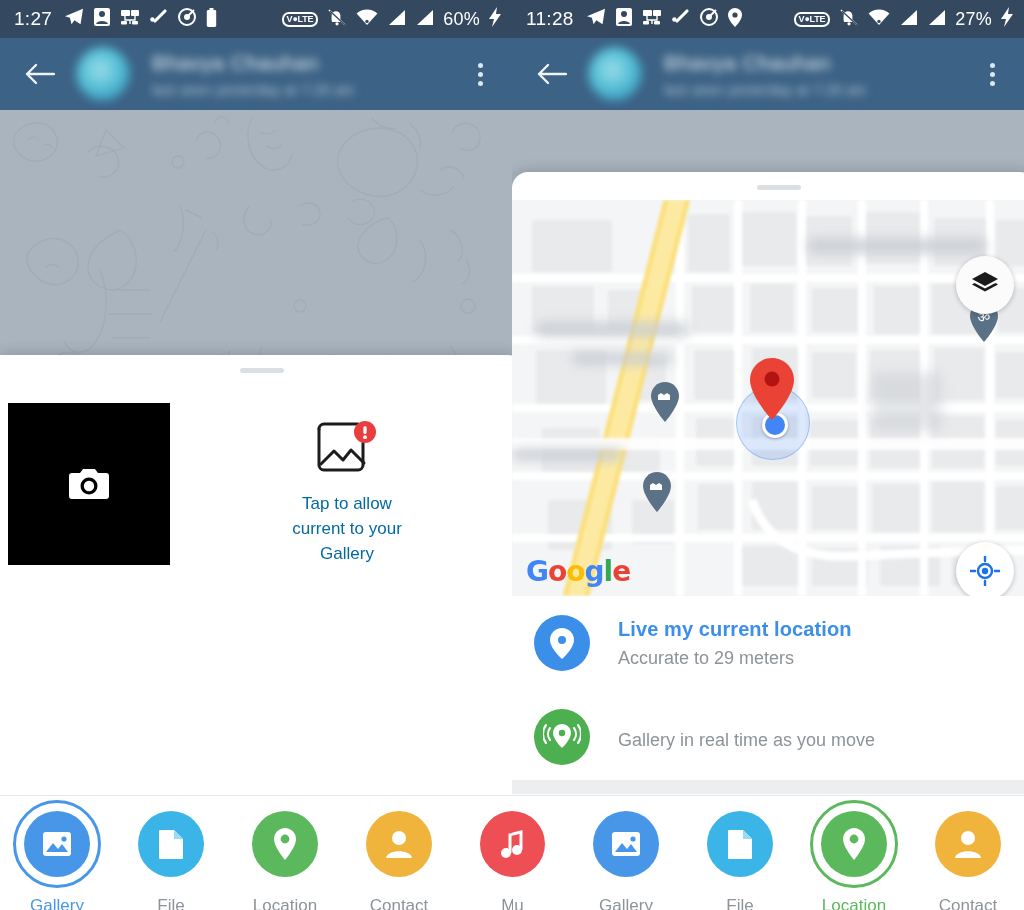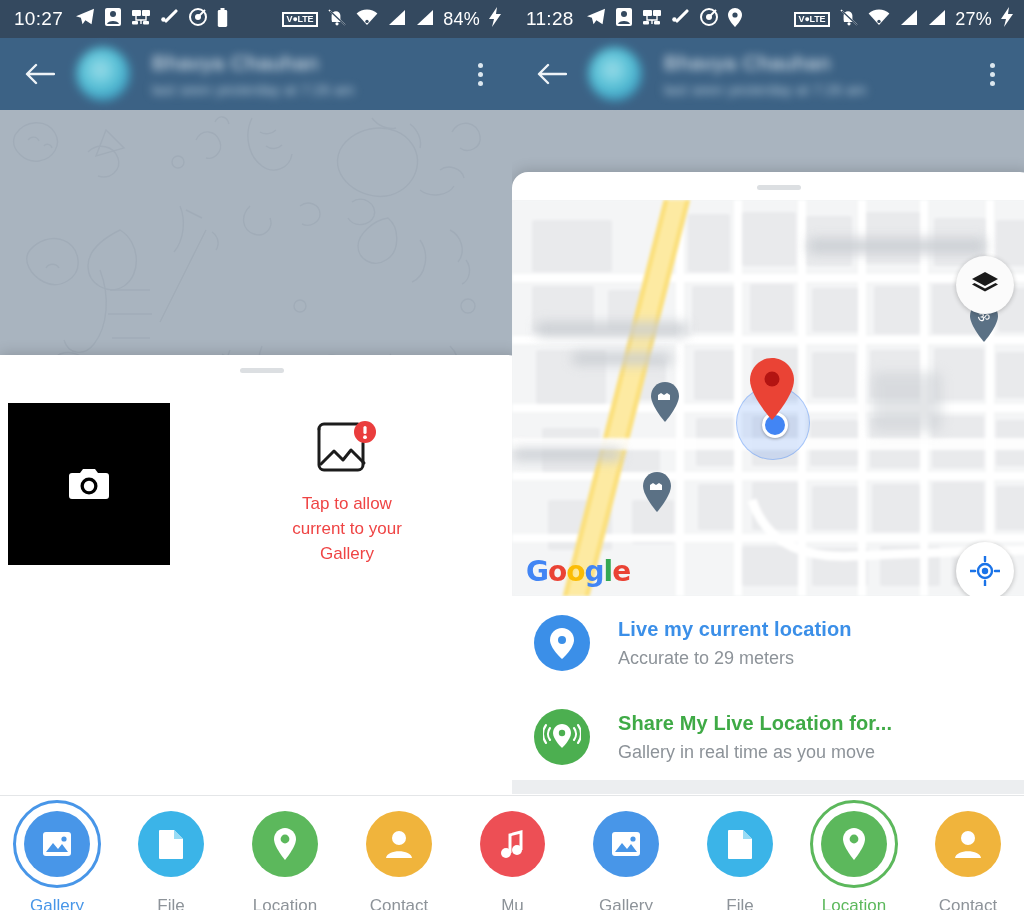--- a/index.html
+++ b/index.html
@@ -10,21 +10,21 @@
   .panel.right{left:512px;}
 
   
   .statusbar{position:absolute;top:0;left:0;width:512px;height:38px;background:#34495f;
     display:flex;align-items:center;color:#ffffff;}
   .sb-time{font-size:19px;margin-left:14px;letter-spacing:.3px;font-family:"Liberation Sans",sans-serif;}
   .sb-left-icons{display:flex;align-items:center;gap:10px;margin-left:12px;}
   .sb-spacer{flex:1;}
   .sb-right-icons{display:flex;align-items:center;gap:9px;margin-right:10px;}
   .sb-pct{font-size:18px;letter-spacing:.2px;}
-  .volte{border:2px solid #fff;border-radius:0;font-size:9px;font-weight:bold;
+  .volte{border:2px solid #fff;border-radius:7px;font-size:9px;font-weight:bold;
     padding:1px 3px;line-height:1;letter-spacing:-.2px;}
   .ic{display:inline-block;}
 
   
   .appbar{position:absolute;top:38px;left:0;width:512px;height:72px;background:#3c6285;
     display:flex;align-items:center;}
   .appbar:after{content:"";position:absolute;inset:0;
     background:linear-gradient(90deg,rgba(60,98,133,.25),rgba(60,98,133,.15));}
   .back-btn{width:56px;height:56px;margin-left:12px;display:flex;align-items:center;justify-content:center;
     position:relative;z-index:2;}
@@ -50,21 +50,21 @@
   .sheet.right-sheet{left:0;top:172px;width:524px;height:623px;}
   .grabber{width:44px;height:5px;border-radius:3px;background:#dcdfe2;margin:13px auto 0 auto;}
   .right-sheet .grabber{margin-left:245px;}
 
   
   .gal-row{display:flex;align-items:flex-start;}
   .cam-thumb{width:162px;height:162px;background:#000000;margin-left:8px;margin-top:30px;
     display:flex;align-items:center;justify-content:center;}
   .perm-block{flex:1;display:flex;flex-direction:column;align-items:center;margin-top:48px;}
   .broken-img{position:relative;width:62px;height:56px;}
-  .perm-text{margin-top:14px;text-align:center;font-size:17px;color:#ef4444;line-height:25px;}
+  .perm-text{margin-top:14px;text-align:center;font-size:17px;color:#0369a1;line-height:25px;}
 
   
   .mapwrap{position:absolute;left:0;top:28px;width:524px;height:396px;overflow:hidden;background:#f2f3f4;}
   .mapimg{position:absolute;inset:0;filter:blur(1.5px);}
   .blurlabel{position:absolute;background:#c8ccd1;filter:blur(6px);border-radius:5px;opacity:.85;}
   .layers-btn{position:absolute;right:22px;top:56px;width:58px;height:58px;border-radius:50%;
     background:#fbfbfb;box-shadow:0 1px 5px rgba(0,0,0,.24);display:flex;align-items:center;justify-content:center;}
   .mylocation-btn{position:absolute;right:22px;top:342px;width:58px;height:58px;border-radius:50%;
     background:#ffffff;box-shadow:0 1px 5px rgba(0,0,0,.24);display:flex;align-items:center;justify-content:center;}
   .glogo{position:absolute;left:14px;bottom:8px;font-size:28px;font-weight:bold;letter-spacing:-1px;
@@ -96,21 +96,21 @@
   .navlabel{font-size:17px;color:#8d9399;margin-top:8px;white-space:nowrap;}
 </style>
 </head>
 <body>
 
 <div class="screen">
 
   <div class="panel left">
 
     <div class="statusbar">
-      <div class="sb-time">10:27</div>
+      <div class="sb-time">1:27</div>
       <div class="sb-left-icons">
         <span class="ic">
           <svg width="20" height="18" viewBox="0 0 24 22">
               <path d="M23 1 1 10l6 2 2 8 3.5-5L20 20 23 1 9 12" fill="#fff"></path>
             </svg>
         </span>
         <span class="ic">
           <svg width="16" height="18" viewBox="0 0 16 18">
               <rect x="0" y="0" width="16" height="18" rx="2" fill="#fff"></rect>
               <circle cx="8" cy="6" r="3" fill="#34495f"></circle>
@@ -166,21 +166,21 @@
         <span class="ic">
           <svg width="19" height="17" viewBox="0 0 19 17">
               <path d="M18 1 18 16 2 16z" fill="#fff"></path>
             </svg>
         </span>
         <span class="ic">
           <svg width="19" height="17" viewBox="0 0 19 17">
               <path d="M18 1 18 16 2 16z" fill="#fff"></path>
             </svg>
         </span>
-        <span class="sb-pct">84%</span>
+        <span class="sb-pct">60%</span>
         <span class="ic">
           <svg width="13" height="20" viewBox="0 0 13 20">
               <path d="M8 0 0 12h5l-2 8 9-13H7z" fill="#fff"></path>
             </svg>
         </span>
       </div>
     </div>
 
     <div class="appbar">
       <div class="back-btn">
@@ -634,21 +634,20 @@
       <div class="opt" style="top:518px;">
         <div class="opt-ic" style="background:#4caf50;">
           <svg width="38" height="31" viewBox="0 0 38 31">
             <path d="M19 2c-5 0-9 4-9 9 0 6.5 9 15 9 15s9-8.5 9-15c0-5-4-9-9-9z" fill="#fff"></path>
             <circle cx="19" cy="11" r="3.2" fill="#4caf50"></circle>
             <path d="M7 6a10 10 0 0 0 0 12M3 3a15 15 0 0 0 0 18" stroke="#fff" stroke-width="2.1" fill="none" stroke-linecap="round"></path>
             <path d="M31 6a10 10 0 0 1 0 12M35 3a15 15 0 0 1 0 18" stroke="#fff" stroke-width="2.1" fill="none" stroke-linecap="round"></path>
           </svg>
         </div>
         <div class="opt-txt">
-          <div class="opt-title" style="color:#3faa46;">Share My Live Location for...</div>
           <div class="opt-sub">Gallery in real time as you move</div>
         </div>
       </div>
 
       <div class="sheet-divider" style="top:608px;"></div>
     </div>
 
     <div class="navbar">
       <div class="navbar-top-line"></div>
       <div class="navrow" style="left:-57px;">

